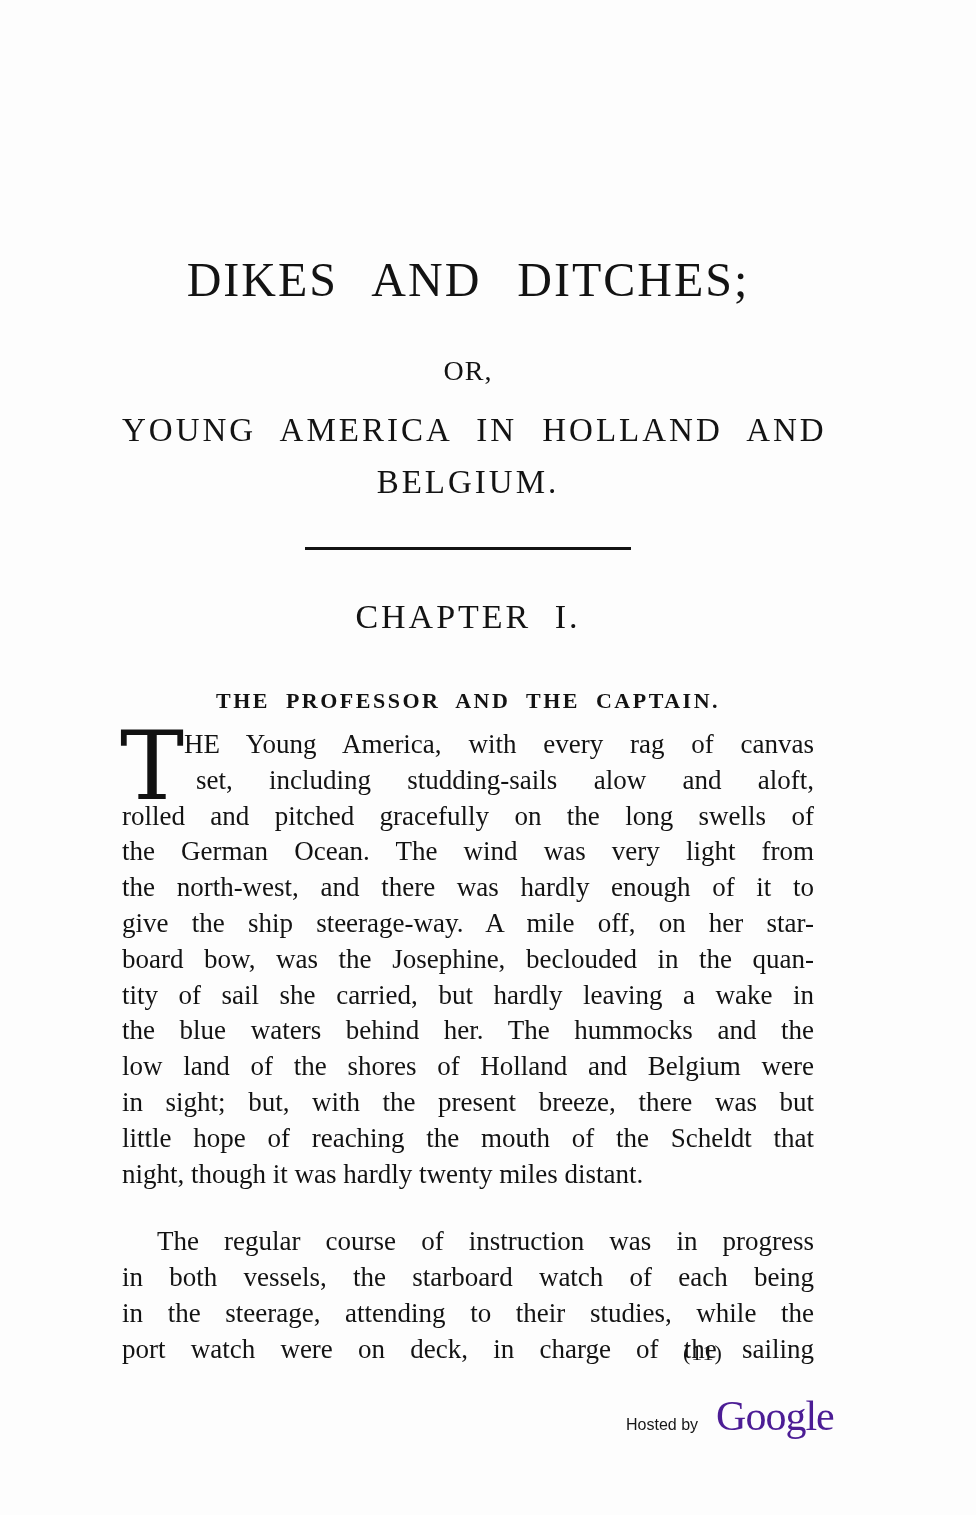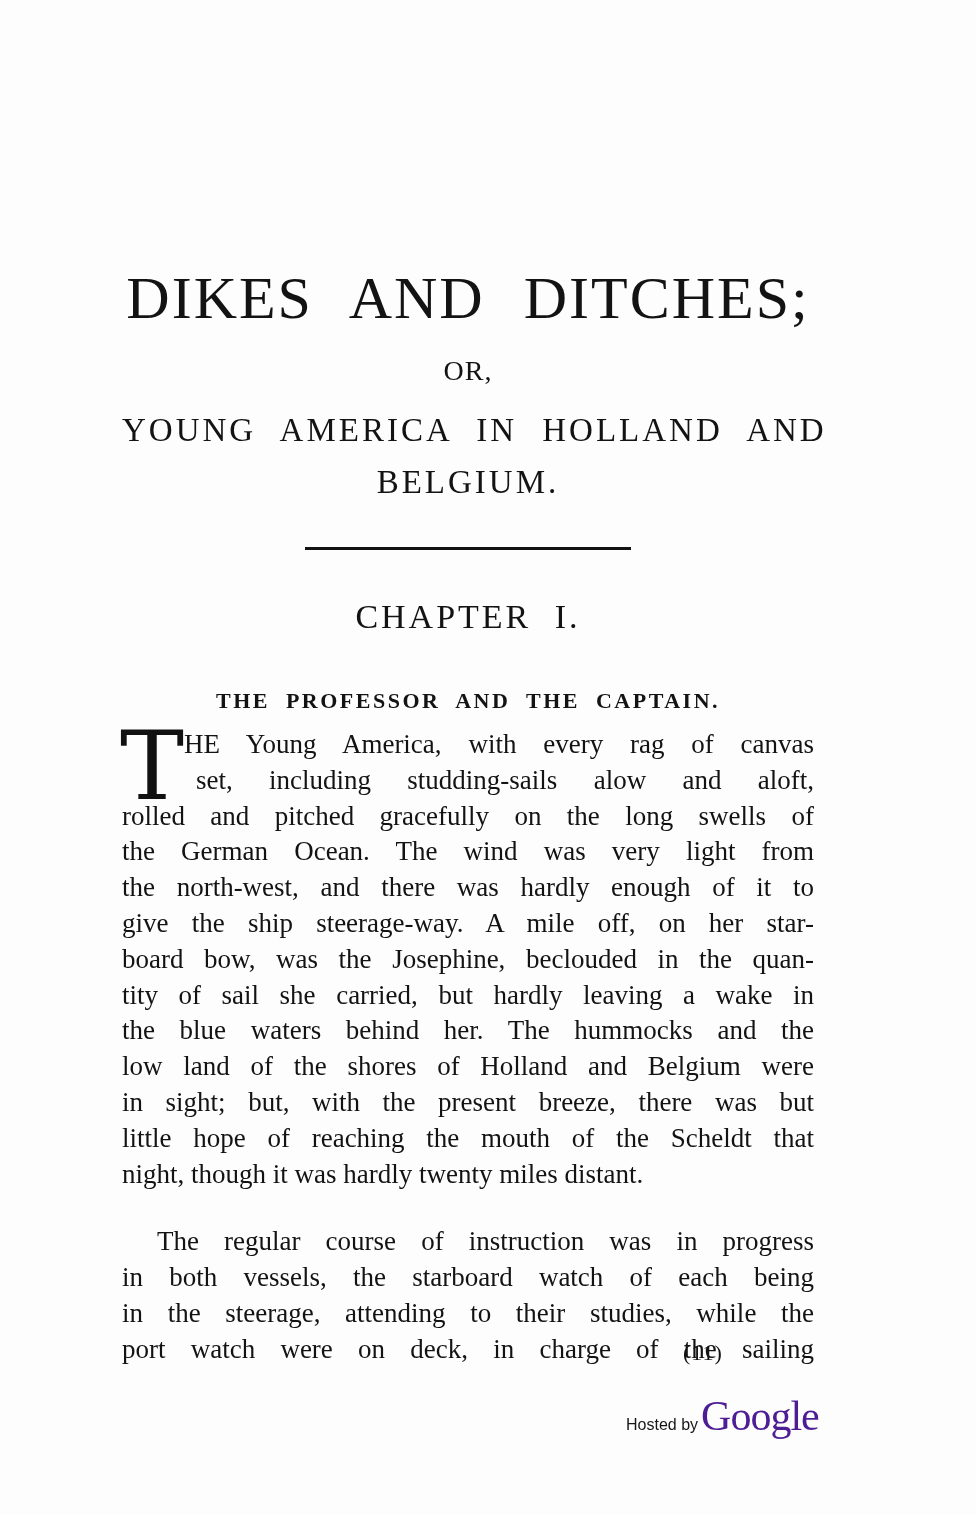--- a/index.html
+++ b/index.html
@@ -13,22 +13,22 @@
     color: #131313;
     overflow: hidden;
   }
   .centerblock {
     position: absolute;
     left: 122px;
     width: 692px;
     text-align: center;
   }
   .title {
-    top: 264px;
-    font-size: 60px;
+    top: 252px;
+    font-size: 48px;
     font-weight: normal;
     letter-spacing: 2px;
     word-spacing: 22px;
     white-space: nowrap;
   }
   .or {
     top: 355px;
     font-size: 28px;
     letter-spacing: 1px;
   }
@@ -95,21 +95,21 @@
     font-size: 22px;
     letter-spacing: 1px;
     margin-top: 24px;
   }
   .footer {
     position: absolute;
     left: 626px;
     top: 1392px;
     display: flex;
     align-items: baseline;
-    gap: 3px;
+    gap: 18px;
     text-align: right;
   }
   .hosted {
     font-family: "Liberation Sans", sans-serif;
     font-size: 16px;
     color: #161616;
   }
   .glogo {
     font-family: "Liberation Serif", serif;
     font-size: 42px;

